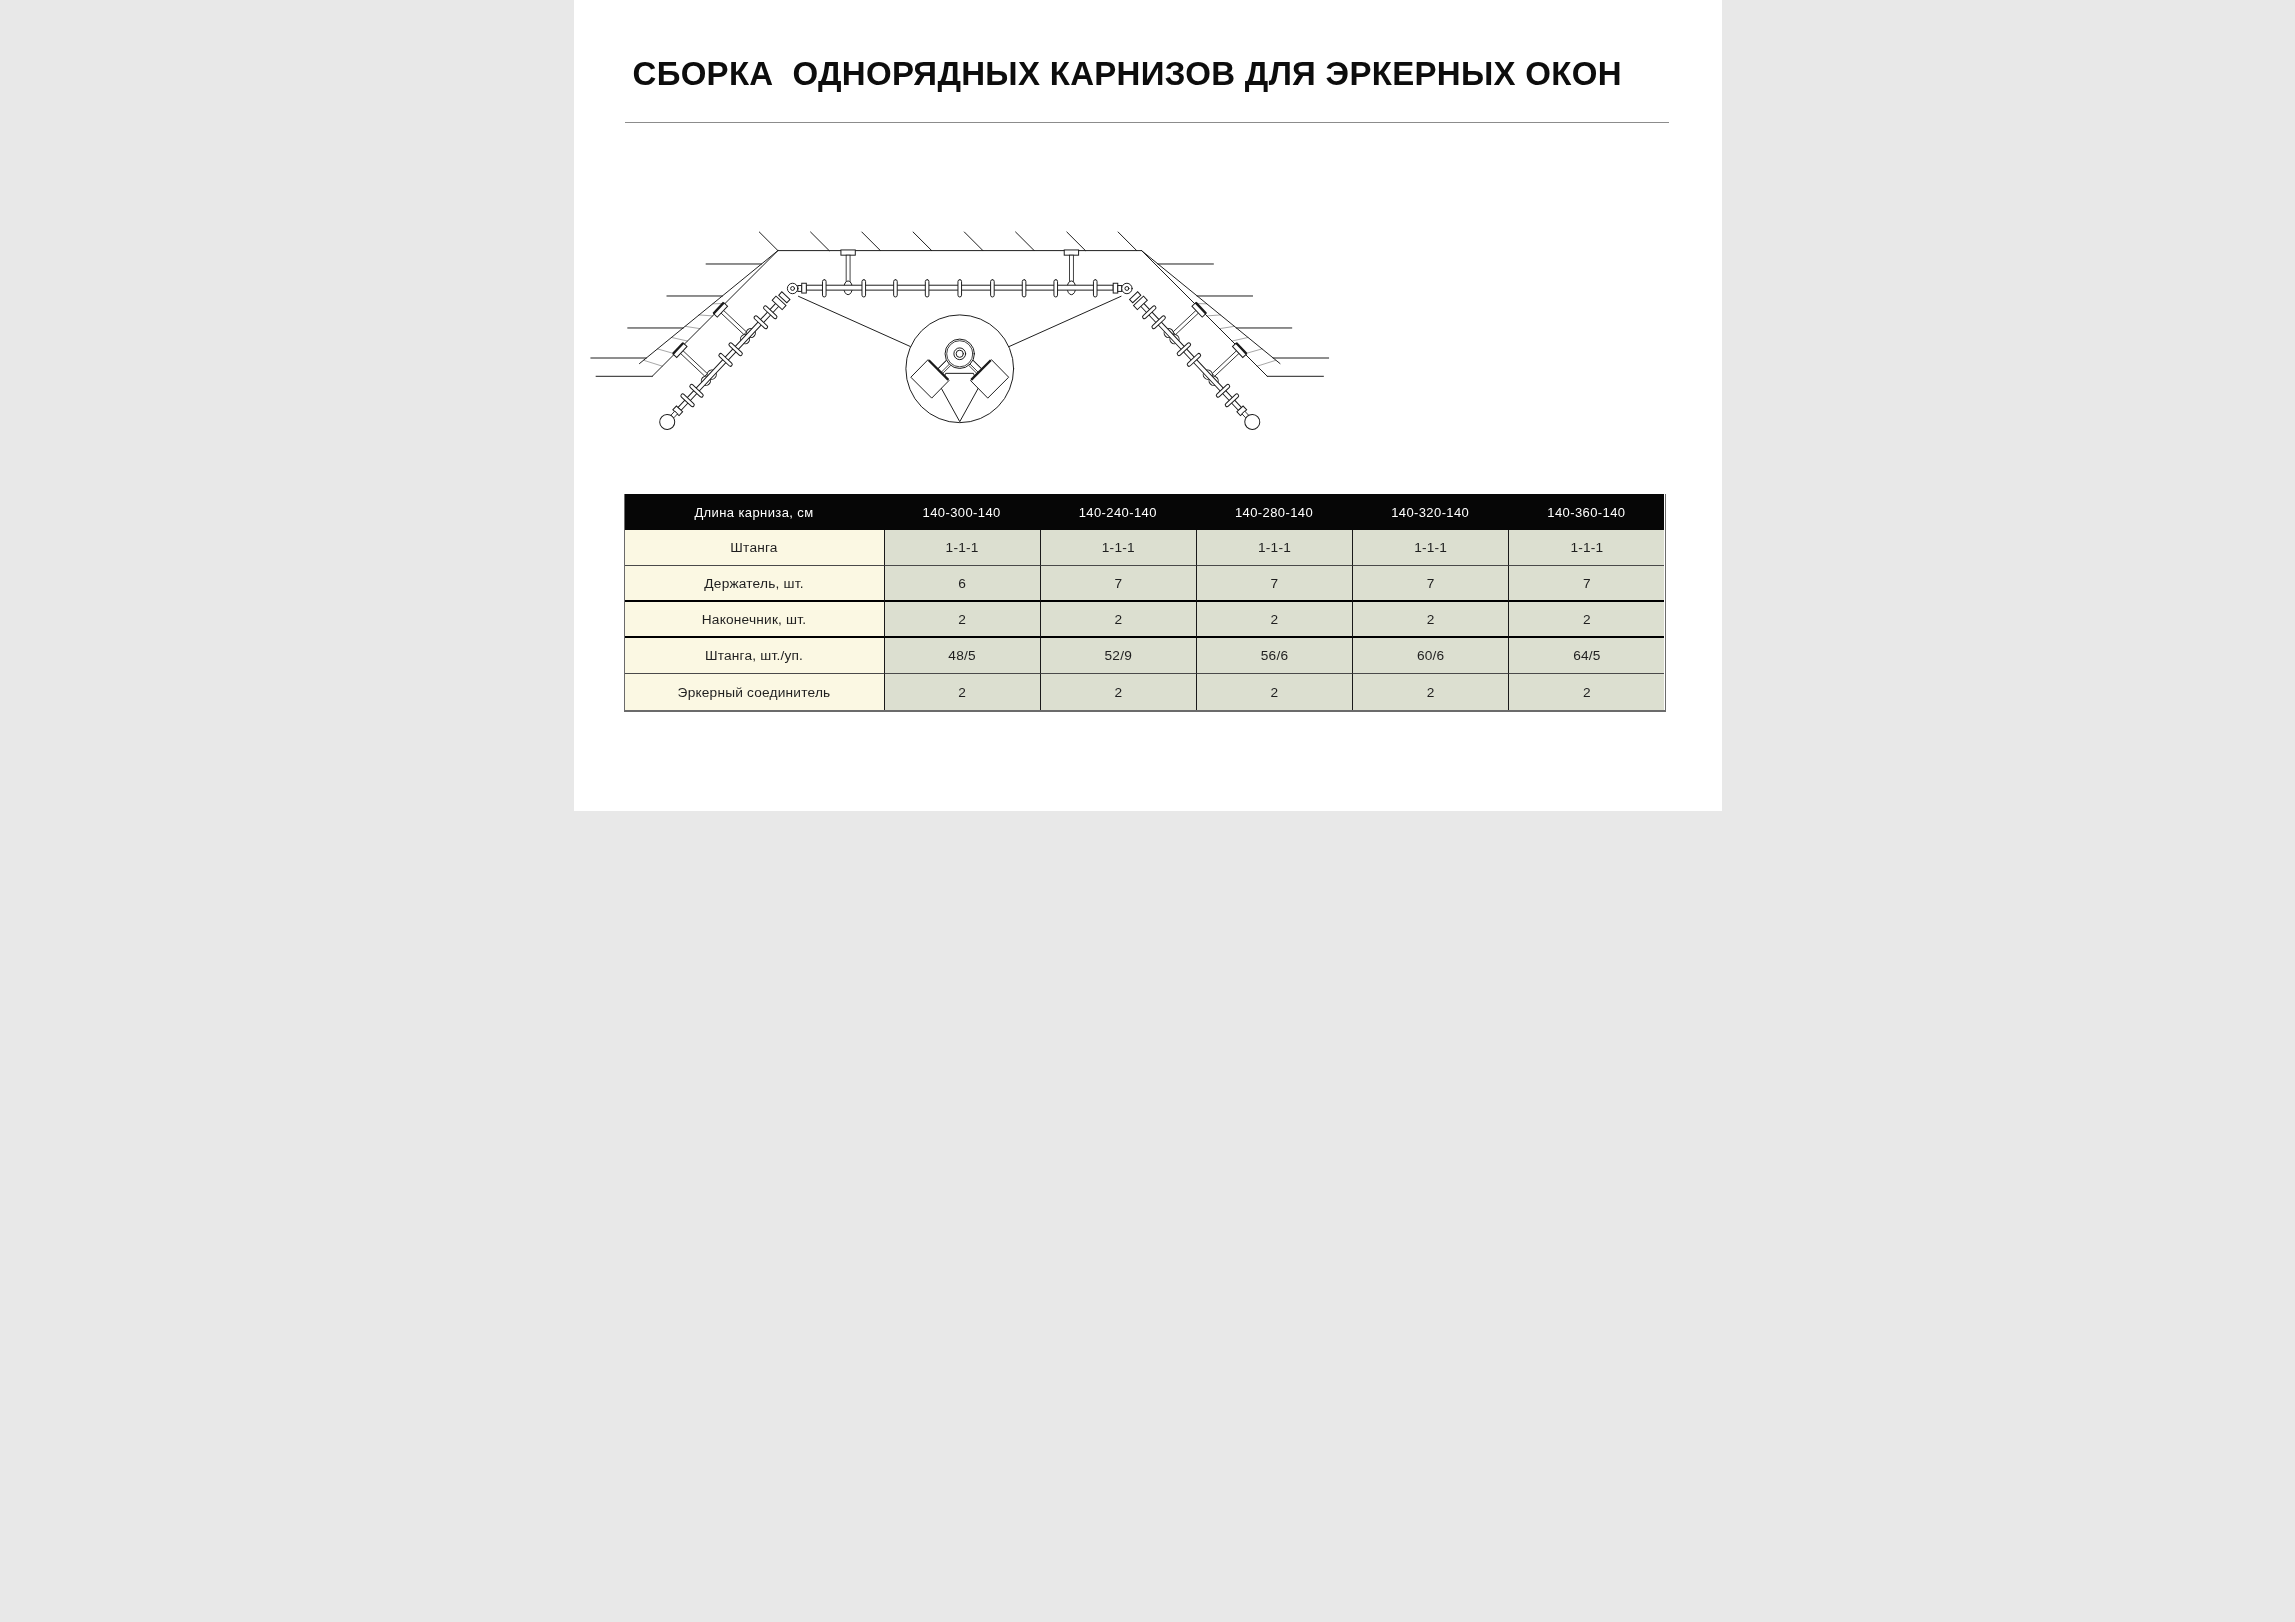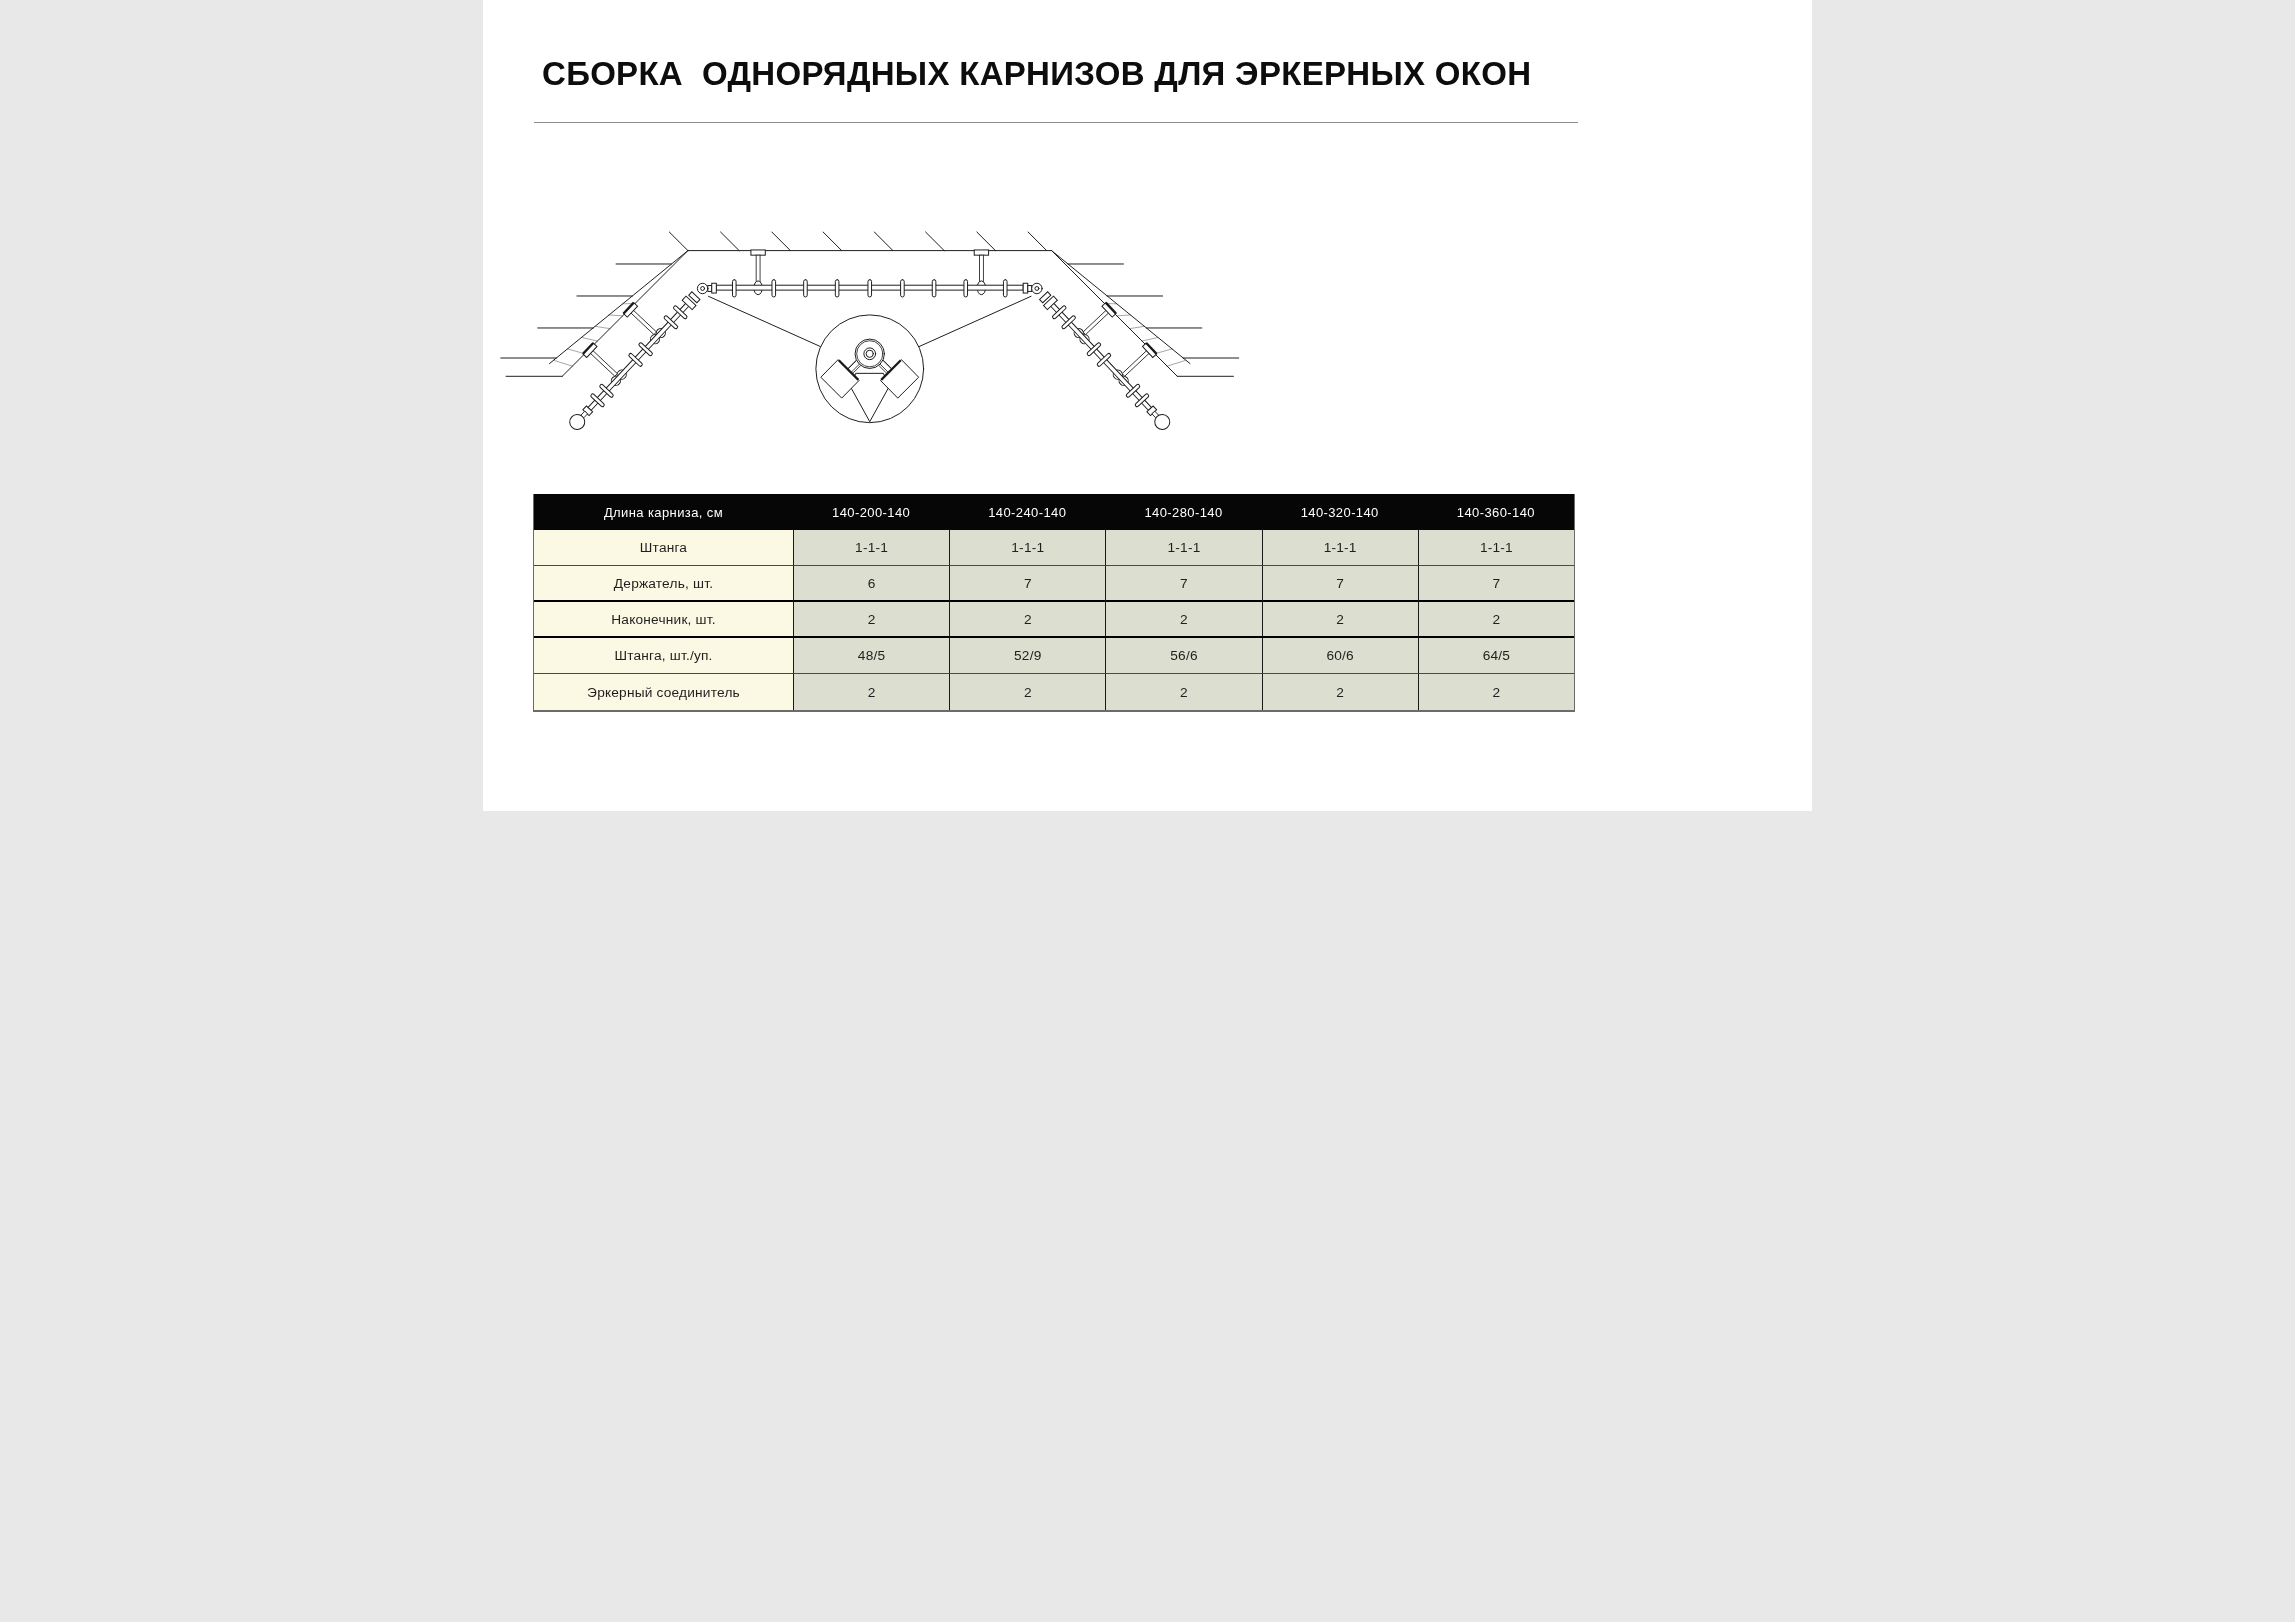--- a/index.html
+++ b/index.html
@@ -1,18 +1,18 @@
 <!DOCTYPE html>
 <html style="font-size:10.5px"><head>
 <meta charset="utf-8">
 <style>
   html,body{margin:0;padding:0;background:#e8e8e8;}
   .page{
     position:relative;
-    width:1329px;height:811px;
+    width:1148px;height:811px;
     background:var(--page-bg,#fff);
     font-family:"Liberation Sans", sans-serif;
     overflow:hidden;
     margin:0 auto;
   }
   .title{
     position:absolute;left:59px;top:55px;
     font-size:33px;font-weight:bold;letter-spacing:0.3px;
     color:#0d0d0d;white-space:pre;
   }
@@ -201,21 +201,21 @@
         <circle class="f" cx="1182" cy="1082" r="45"></circle>
         <circle class="w25" cx="1182" cy="1082" r="40"></circle>
         <circle class="f" cx="1182" cy="1082" r="18"></circle>
         <circle cx="1182" cy="1082" r="11"></circle>
       </g>
     </g>
   </svg>
 
   <div class="spec-table">
       <div class="cell head">Длина карниза, см</div>
-      <div class="cell head">140-200-140</div>
+      <div class="cell head">140-300-140</div>
       <div class="cell head">140-240-140</div>
       <div class="cell head">140-280-140</div>
       <div class="cell head">140-320-140</div>
       <div class="cell head">140-360-140</div>
       <div class="cell label sep-gray">Штанга</div>
       <div class="cell sep-gray">1-1-1</div>
       <div class="cell sep-gray">1-1-1</div>
       <div class="cell sep-gray">1-1-1</div>
       <div class="cell sep-gray">1-1-1</div>
       <div class="cell sep-gray">1-1-1</div>

